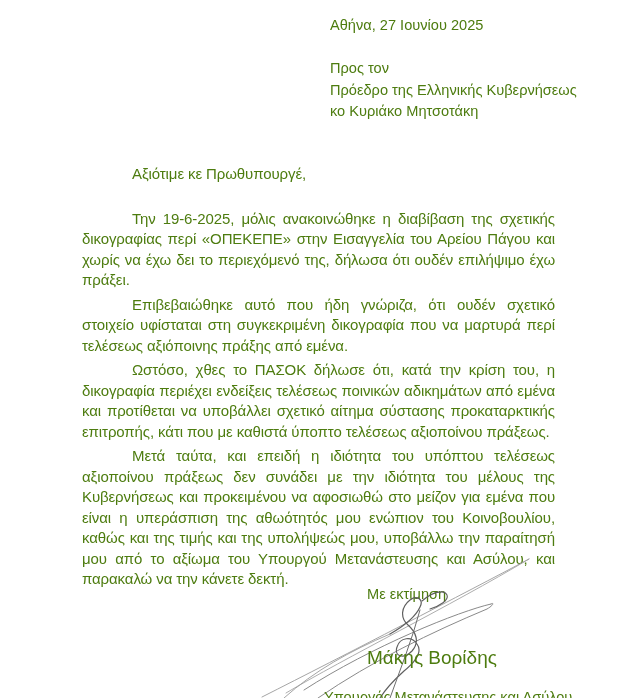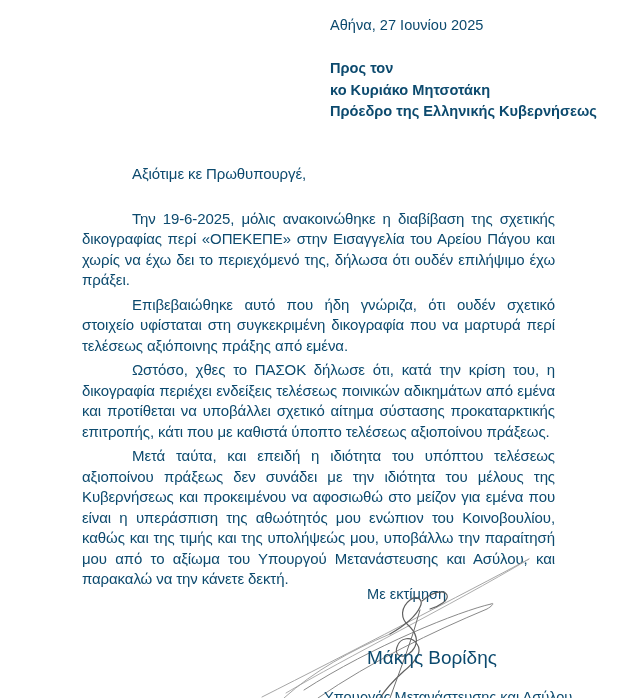--- a/index.html
+++ b/index.html
@@ -7,38 +7,37 @@
     padding: 0;
     background: #ffffff;
   }
   .page {
     position: relative;
     width: 638px;
     height: 698px;
     background: #ffffff;
     overflow: hidden;
     font-family: "Liberation Sans", "DejaVu Sans", sans-serif;
-    color: #0c4a6e;
+    color: #4d7c0f;
   }
   .dateline {
     position: absolute;
     left: 330px;
     top: 15px;
     font-size: 14.6px;
     line-height: 21px;
     white-space: nowrap;
   }
   .recipient {
     position: absolute;
     left: 330px;
     top: 58px;
     font-size: 14.6px;
     line-height: 21.5px;
     white-space: nowrap;
-    font-weight: bold;
   }
   .letter-body {
     position: absolute;
     left: 82px;
     top: 164px;
     width: 473px;
     font-size: 15px;
     line-height: 20.5px;
     letter-spacing: -0.1px;
   }
@@ -87,22 +86,22 @@
 </style>
 </head>
 <body>
 
 <div class="page">
 
   <div class="dateline">Αθήνα, 27 Ιουνίου 2025</div>
 
   <div class="recipient">
     <div>Προς τον</div>
+    <div>Πρόεδρο της Ελληνικής Κυβερνήσεως</div>
     <div>κο Κυριάκο Μητσοτάκη</div>
-    <div>Πρόεδρο της Ελληνικής Κυβερνήσεως</div>
   </div>
 
   <div class="letter-body">
     <p class="salutation">Αξιότιμε κε Πρωθυπουργέ,</p>
     <p class="para">Την 19-6-2025, μόλις ανακοινώθηκε η διαβίβαση της σχετικής δικογραφίας περί «ΟΠΕΚΕΠΕ» στην Εισαγγελία του Αρείου Πάγου και χωρίς να έχω δει το περιεχόμενό της, δήλωσα ότι ουδέν επιλήψιμο έχω πράξει.</p>
     <p class="para">Επιβεβαιώθηκε αυτό που ήδη γνώριζα, ότι ουδέν σχετικό στοιχείο υφίσταται στη συγκεκριμένη δικογραφία που να μαρτυρά περί τελέσεως αξιόποινης πράξης από εμένα.</p>
     <p class="para">Ωστόσο, χθες το ΠΑΣΟΚ δήλωσε ότι, κατά την κρίση του, η δικογραφία περιέχει ενδείξεις τελέσεως ποινικών αδικημάτων από εμένα και προτίθεται να υποβάλλει σχετικό αίτημα σύστασης προκαταρκτικής επιτροπής, κάτι που με καθιστά ύποπτο τελέσεως αξιοποίνου πράξεως.</p>
     <p class="para">Μετά ταύτα, και επειδή η ιδιότητα του υπόπτου τελέσεως αξιοποίνου πράξεως δεν συνάδει με την ιδιότητα του μέλους της Κυβερνήσεως και προκειμένου να αφοσιωθώ στο μείζον για εμένα που είναι η υπεράσπιση της αθωότητός μου ενώπιον του Κοινοβουλίου, καθώς και της τιμής και της υπολήψεώς μου, υποβάλλω την παραίτησή μου από το αξίωμα του Υπουργού Μετανάστευσης και Ασύλου, και παρακαλώ να την κάνετε δεκτή.</p>
   </div>
 

